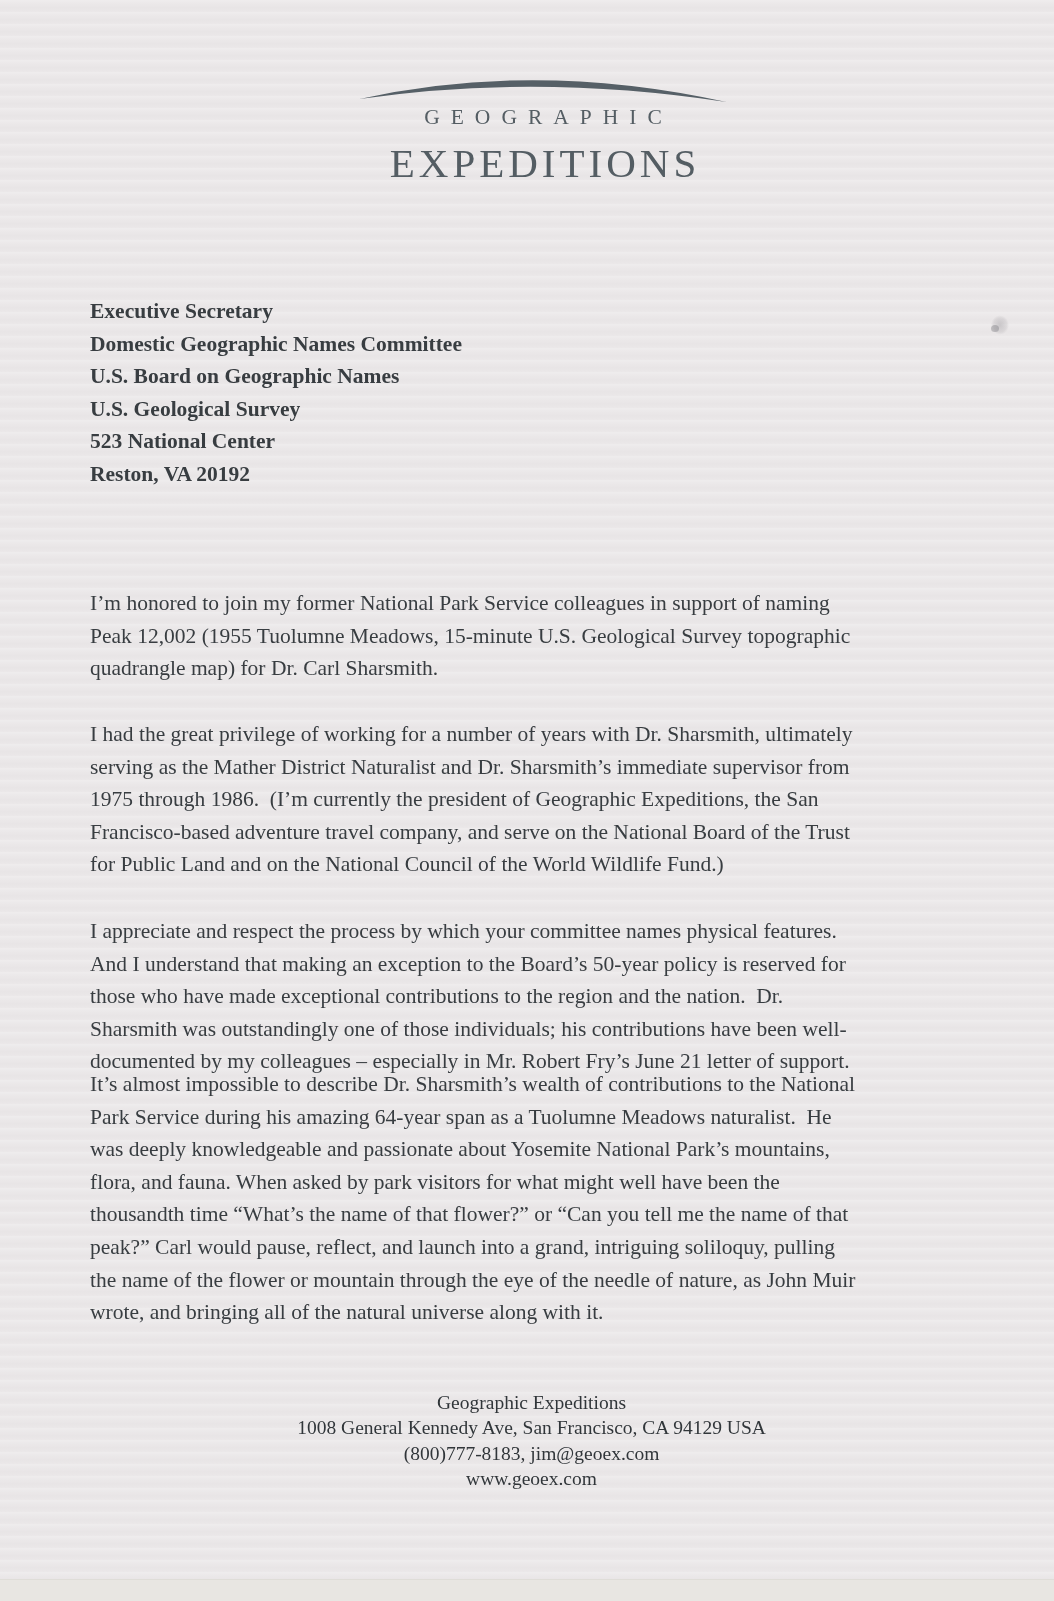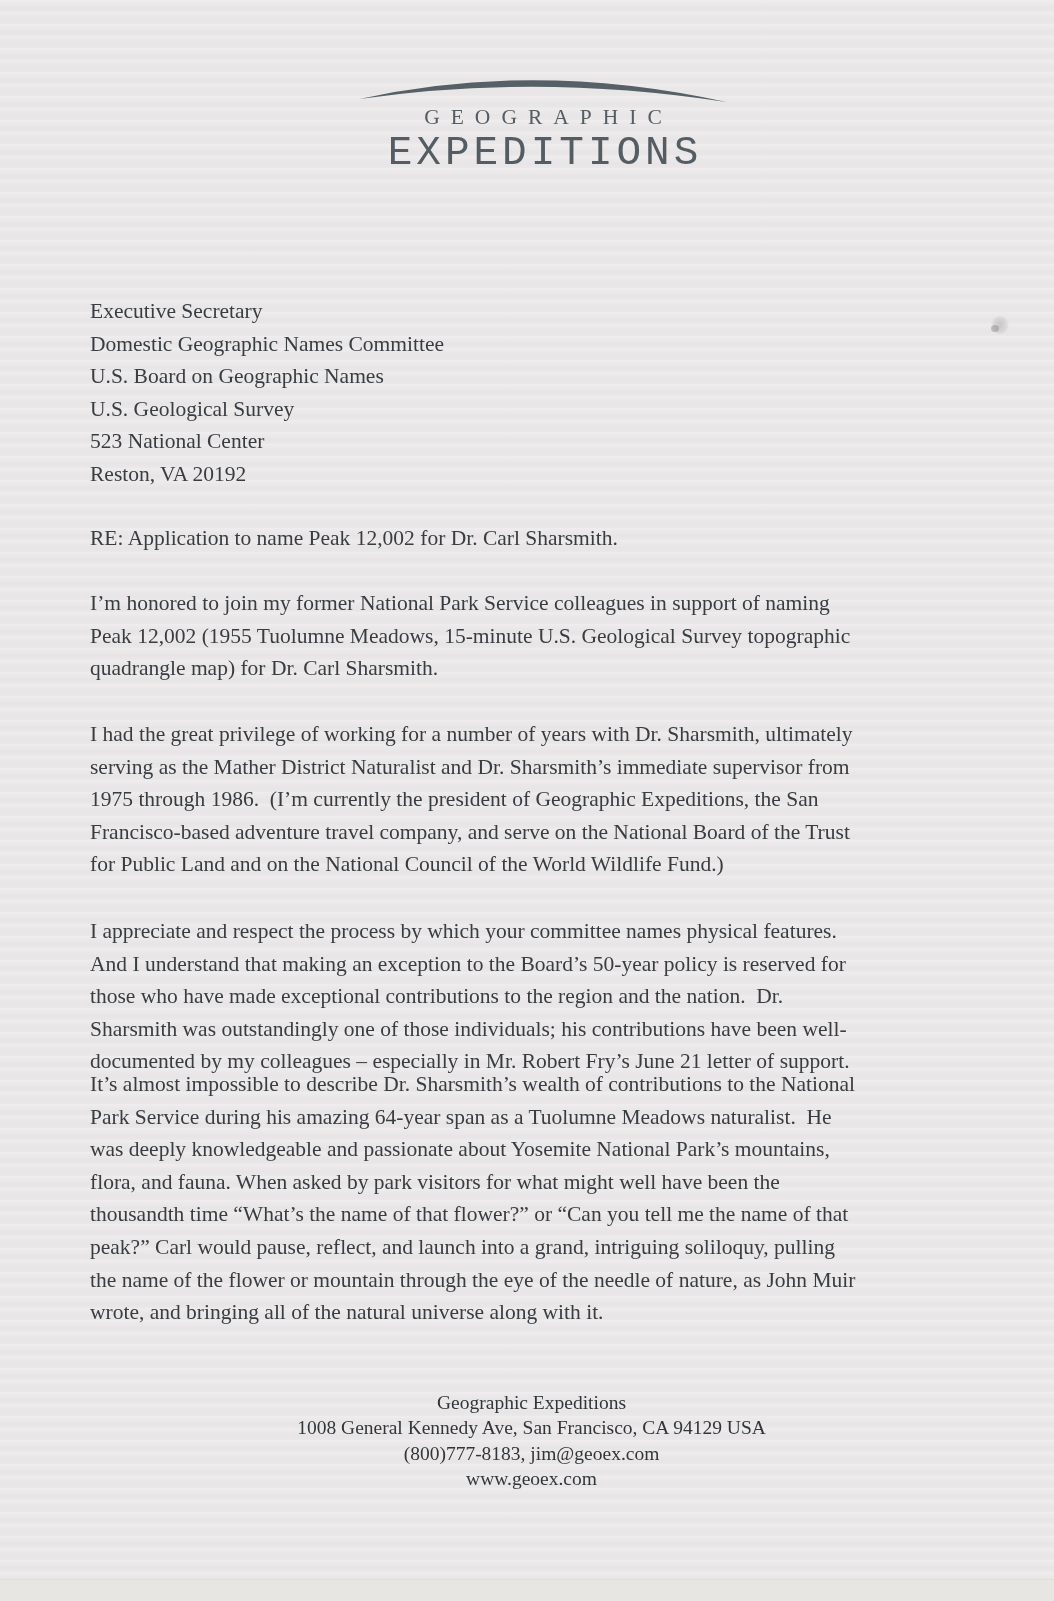--- a/index.html
+++ b/index.html
@@ -43,34 +43,33 @@
     padding-left: 11px; 
     font-weight: 400;
     margin-top: 1px;
   }
   .lh-bottom {
     font-size: 41px;
     line-height: 46px;
     letter-spacing: 4px;
     padding-left: 4px;
     font-weight: 400;
-    margin-top: 1px;
-    font-family: Liberation Mono, monospace;
+    margin-top: 11px;
   }
   
   .tblock {
     position: absolute;
     left: 90px;
     right: 44px;
     font-size: 21.5px;
     line-height: 32.6px;
     white-space: pre-wrap;
   }
   .date     { top: 226px; }
-  .addr     { top: 295px; }
+  .addr     { top: 295px; font-weight: bold; }
   .subject  { top: 522px; }
   .p1       { top: 587px; }
   .p2       { top: 718px; }
   .p3       { top: 915px; }
   .p4       { top: 1068px; }
   .footer {
     position: absolute;
     top: 1390px;
     left: 9px;
     right: 0;
@@ -124,21 +123,20 @@
   </div>
 
 
   <div class="tblock addr">Executive Secretary
 Domestic Geographic Names Committee
 U.S. Board on Geographic Names
 U.S. Geological Survey
 523 National Center
 Reston, VA 20192</div>
 
-  <div class="tblock subject">RE: Application to name Peak 12,002 for Dr. Carl Sharsmith.</div>
 
   <div class="tblock p1">I’m honored to join my former National Park Service colleagues in support of naming
 Peak 12,002 (1955 Tuolumne Meadows, 15-minute U.S. Geological Survey topographic
 quadrangle map) for Dr. Carl Sharsmith.</div>
 
   <div class="tblock p2">I had the great privilege of working for a number of years with Dr. Sharsmith, ultimately
 serving as the Mather District Naturalist and Dr. Sharsmith’s immediate supervisor from
 1975 through 1986.  (I’m currently the president of Geographic Expeditions, the San
 Francisco-based adventure travel company, and serve on the National Board of the Trust
 for Public Land and on the National Council of the World Wildlife Fund.)</div>

